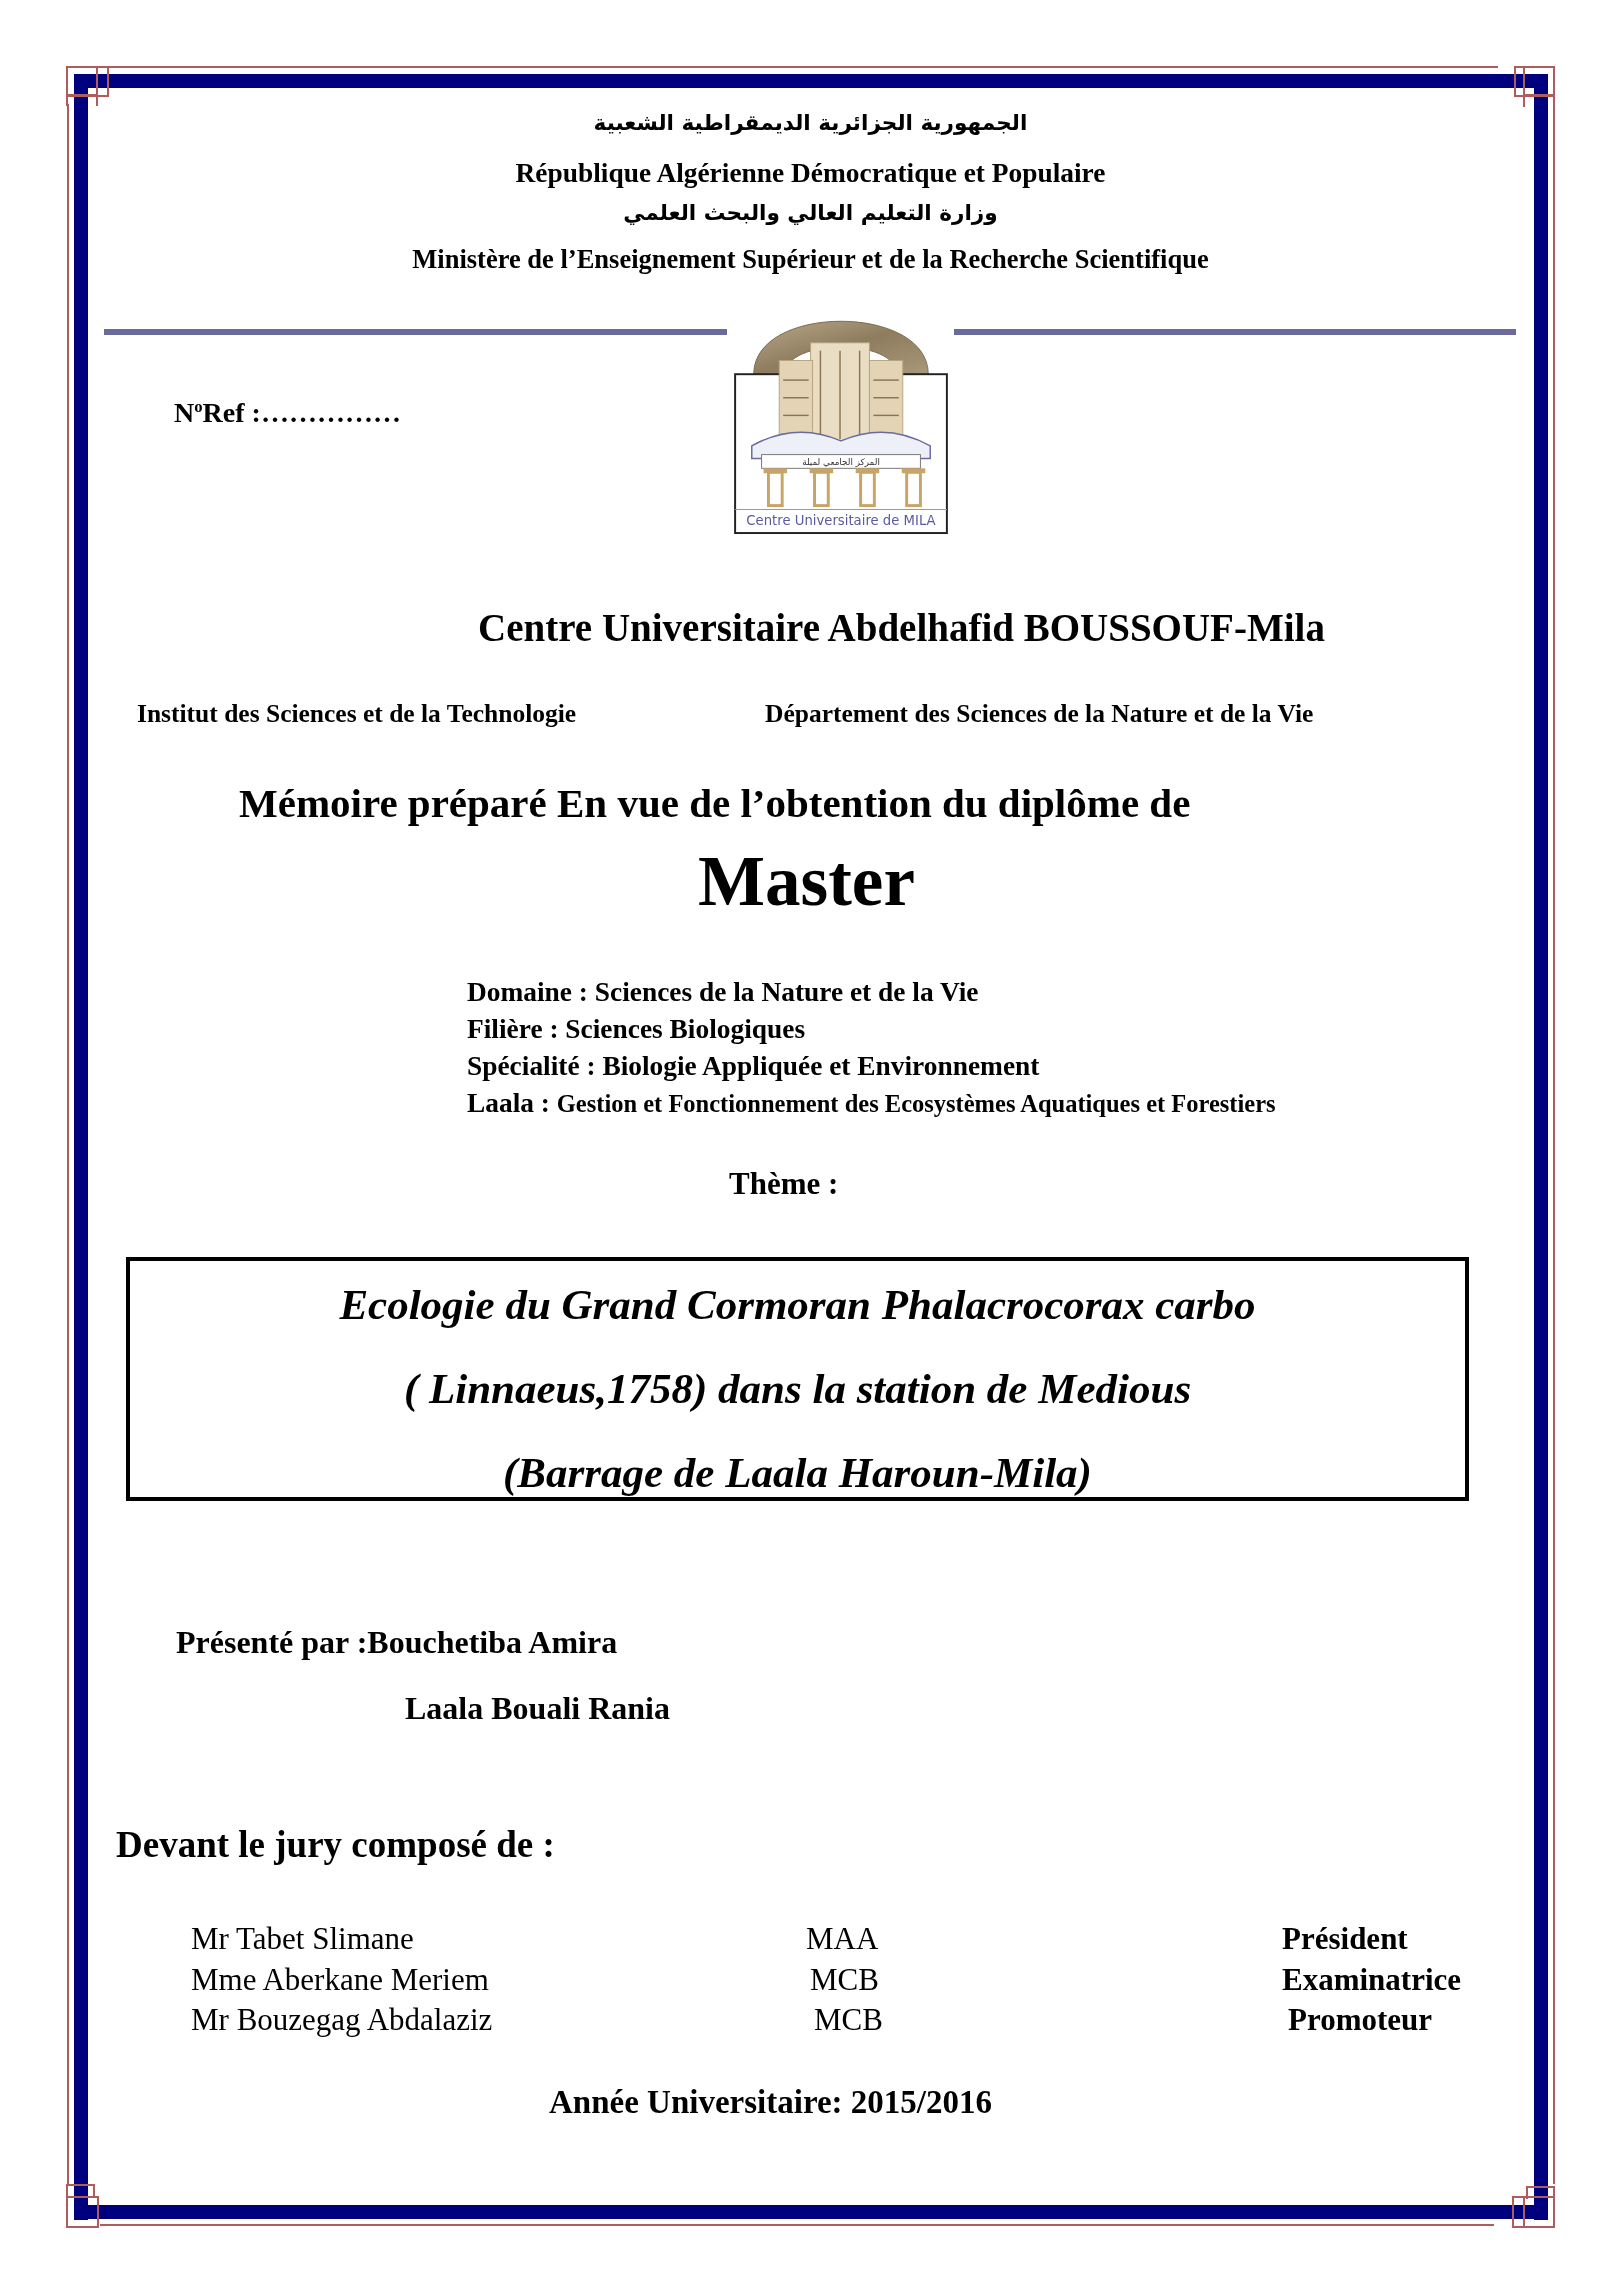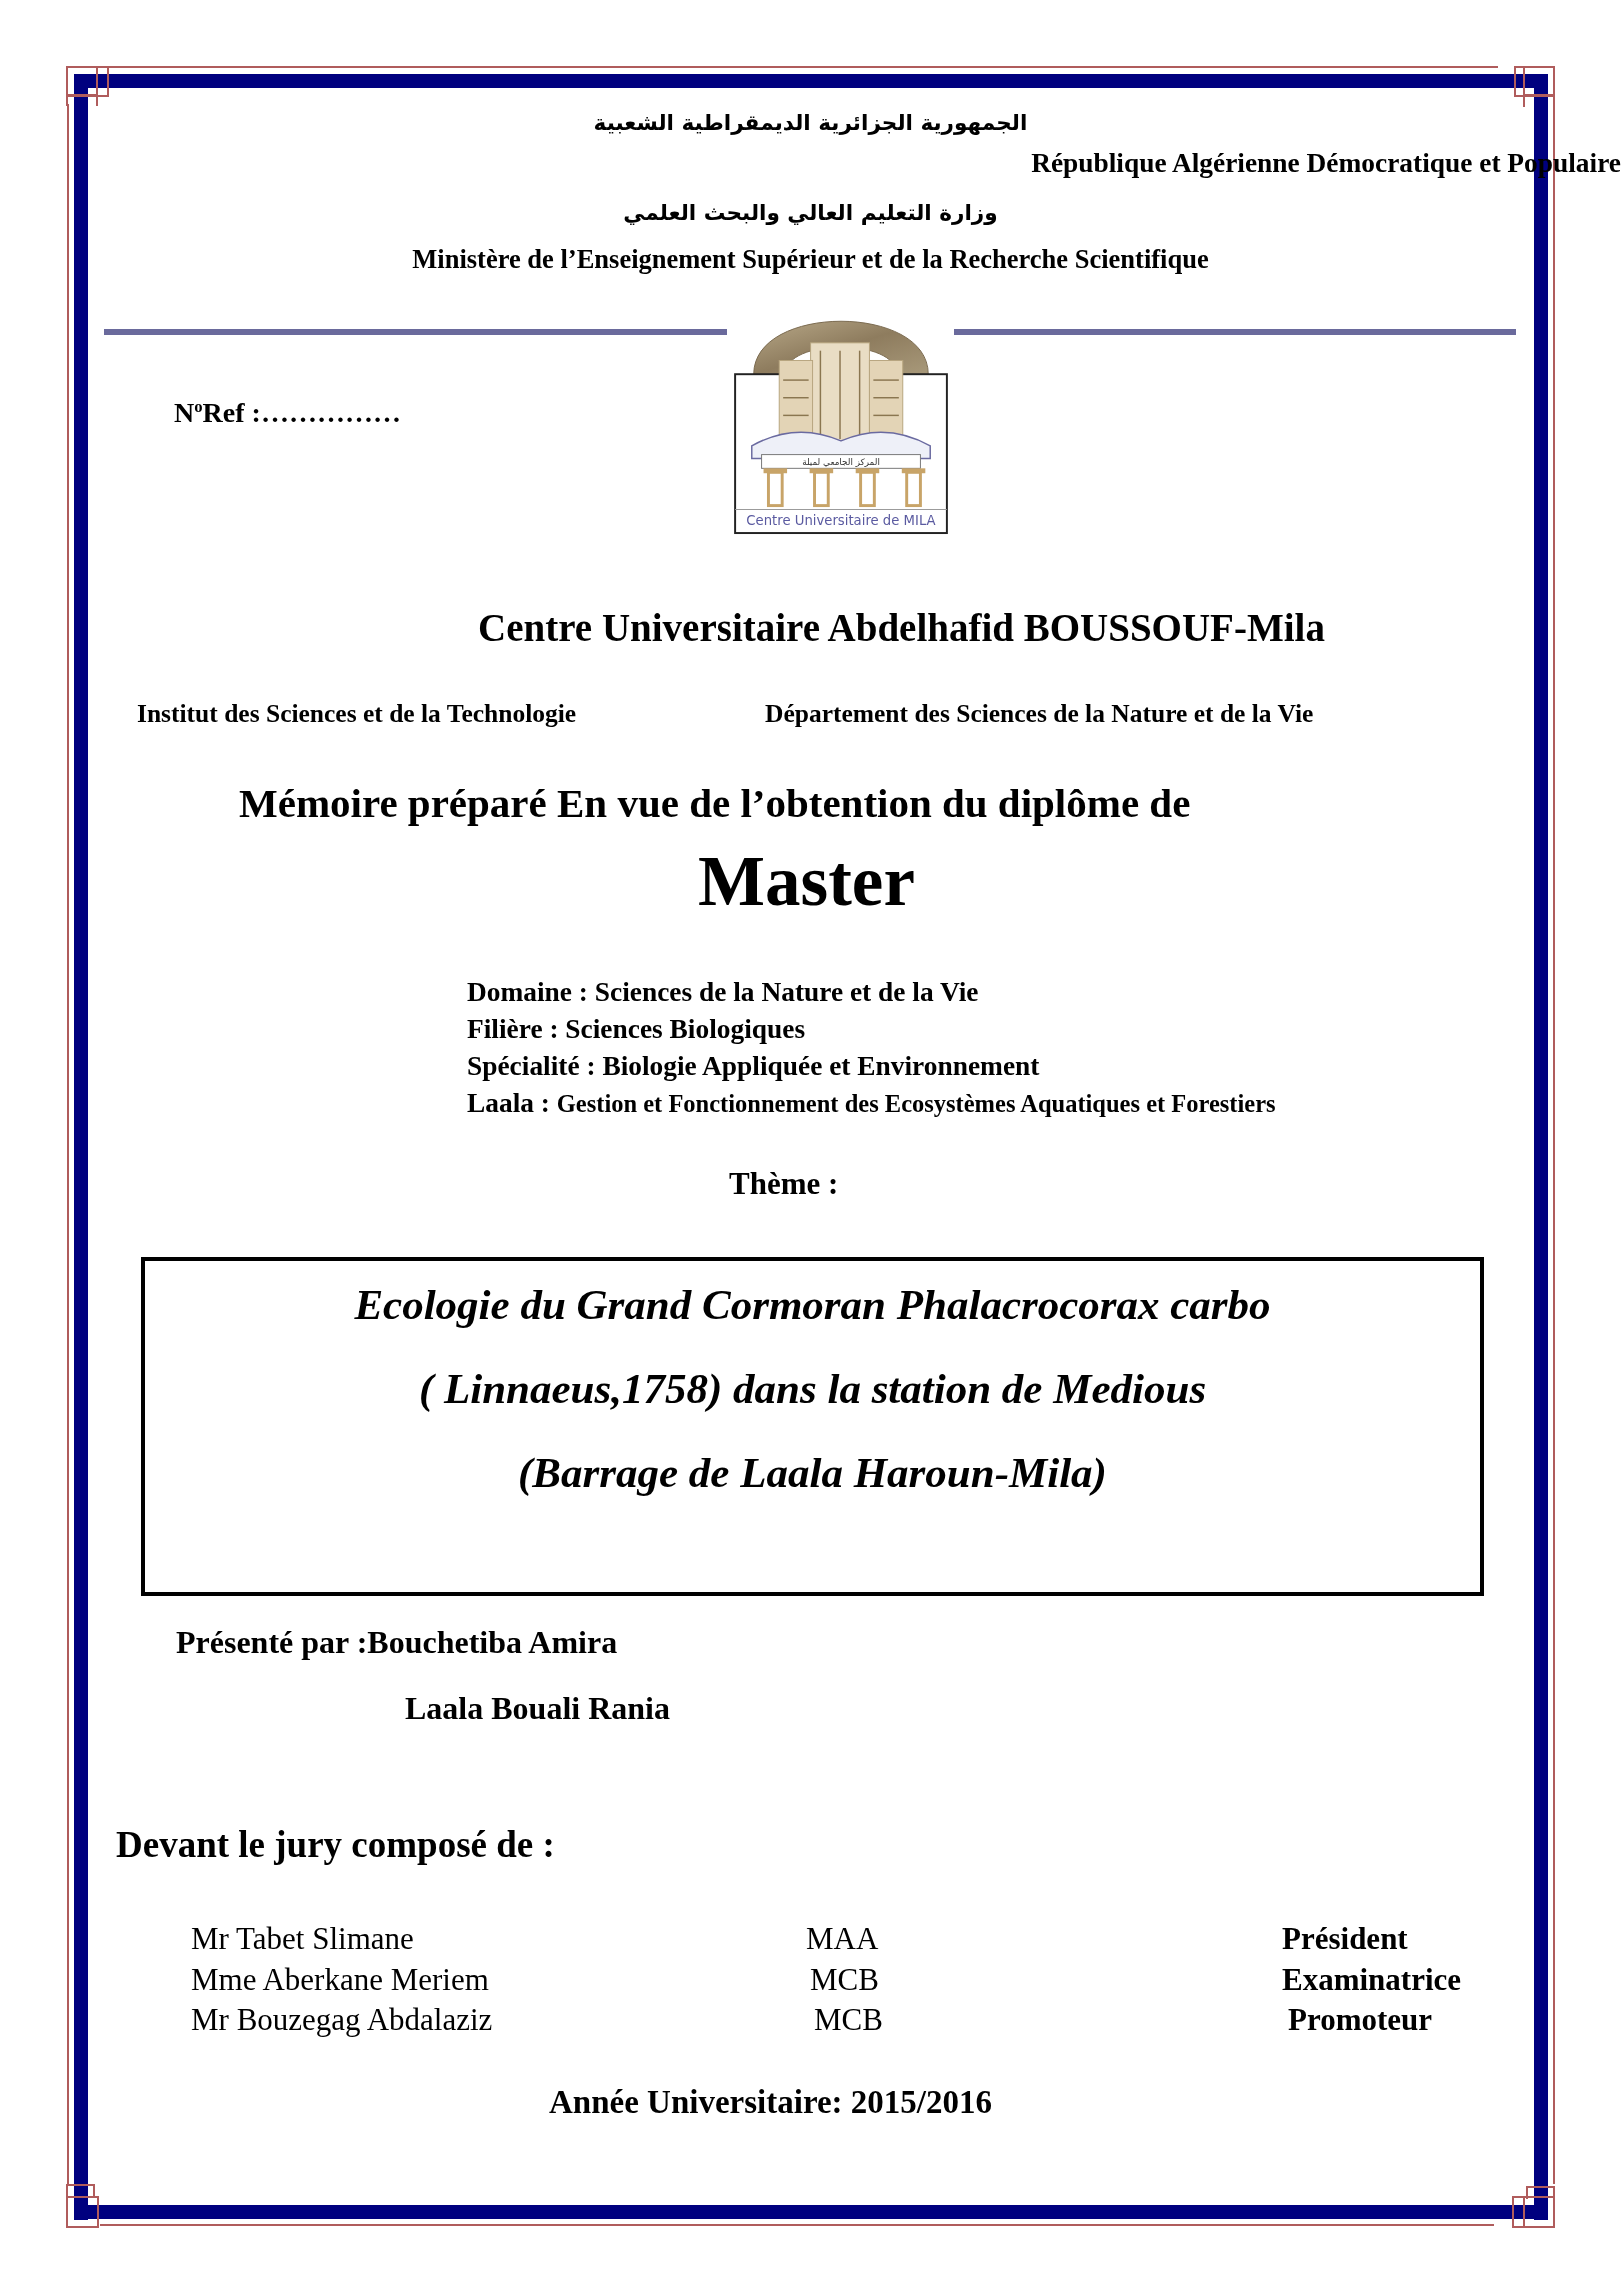--- a/index.html
+++ b/index.html
@@ -24,21 +24,21 @@
   .logo { position:absolute; left:732px; top:284px; width:218px; height:251px; }
 
   .univ { font-weight:bold; font-size:39px; }
   .inst { font-weight:bold; font-size:25.5px; }
   .memoire { font-weight:bold; font-size:41px; }
   .master { font-weight:bold; font-size:71px; }
   .fields { font-weight:bold; font-size:27.4px; line-height:37px; }
   .fields .opt-v { font-size:24.5px; }
   .theme-lbl { font-weight:bold; font-size:31px; }
 
-  .theme-box { position:absolute; left:141px; top:1257px; width:1343px; height:339px;
+  .theme-box { position:absolute; left:126px; top:1257px; width:1343px; height:244px;
                border:4.9px solid #000; box-sizing:border-box; }
   .theme-line { font-weight:bold; font-style:italic; font-size:43px; text-align:center;
                 position:absolute; left:0; right:0; }
 
   .pres { font-weight:bold; font-size:32px;text-align:center; }
   .jury-h { font-weight:bold; font-size:37px; }
   .jury { font-size:31px; }
   .jury-role { font-weight:bold; font-size:31px; }
   .year { font-weight:bold; font-size:33px; }
 </style>
@@ -67,21 +67,21 @@
 
   <div class="rb" style="left:66px; top:2196px; width:33px; height:32px;"></div>
   <div class="rb" style="left:66px; top:2184px; width:29px; height:13.7px; border-top-width:2.9px; border-bottom:none;"></div>
 
   <div class="rb" style="left:1523px; top:2196px; width:32px; height:32px;"></div>
   <div class="rb" style="left:1512px; top:2196px; width:13.7px; height:32px; border-right:none;"></div>
   <div class="rb" style="left:1526px; top:2186px; width:29px; height:12.7px; border-bottom:none;"></div>
 </div>
 
 <div class="abs center hdr-ar" style="top:110px;">الجمهورية الجزائرية الديمقراطية الشعبية</div>
-<div class="abs center hdr-fr" style="top:148px;text-align:right;">République Algérienne Démocratique et Populaire</div>
+<div class="abs center hdr-fr" style="top:158px;">République Algérienne Démocratique et Populaire</div>
 <div class="abs center hdr-ar" style="top:200px;">وزارة التعليم العالي والبحث العلمي</div>
 <div class="abs center hdr-fr" style="top:244px; font-size:26.5px;">Ministère de l’Enseignement Supérieur et de la Recherche Scientifique</div>
 
 <div class="divider" style="left:104px; top:329px; width:623px;"></div>
 <div class="divider" style="left:954px; top:329px; width:562px;"></div>
 
 <div class="abs ref" style="left:174px; top:397px;">
   <span>N</span><sup>o</sup><span>Ref :……………</span>
 </div>
 

